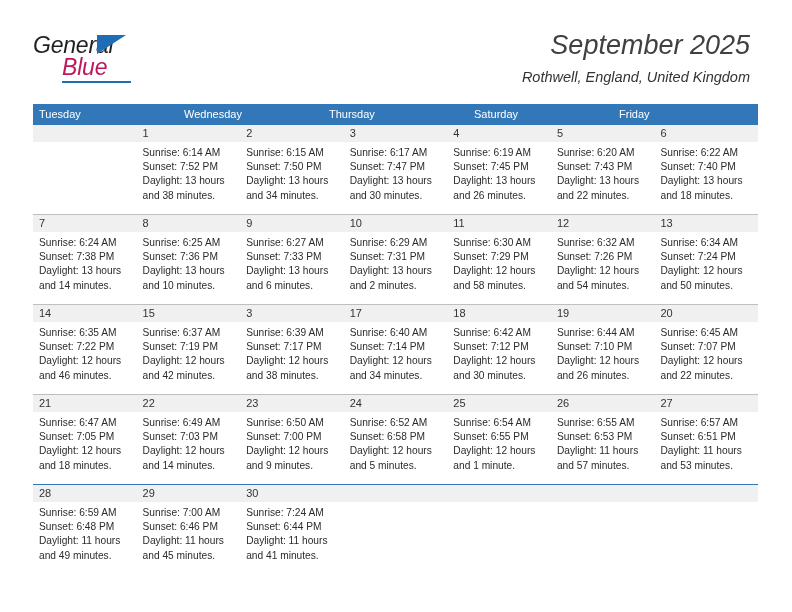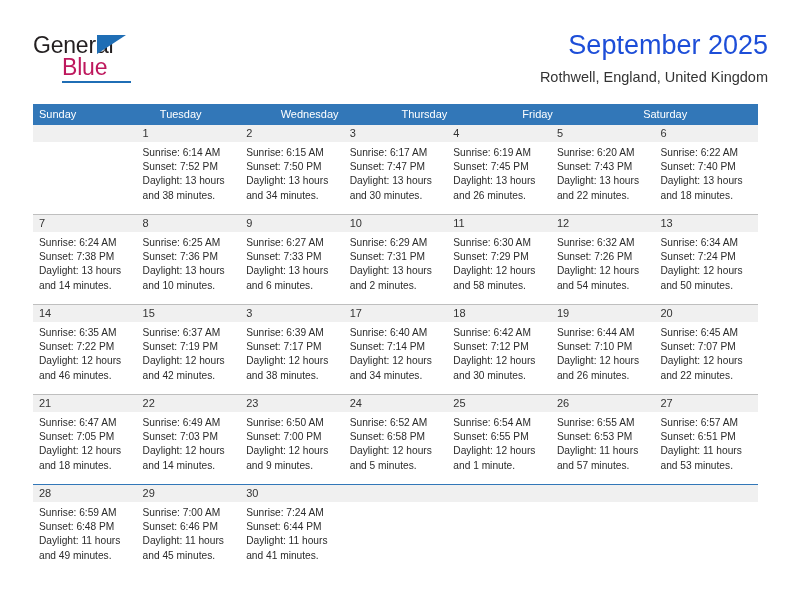--- a/index.html
+++ b/index.html
@@ -15,22 +15,23 @@
     height: 612px;
     background: #ffffff;
     overflow: hidden;
   }
 
   
   .masthead {
     position: absolute;
     left: 33px;
     top: 28px;
-    right: 24px;
+    right: 42px;
     height: 68px;
+    font-style: italic;
   }
   .logo {
     position: absolute;
     left: 0;
     top: 4px;
     width: 130px;
     height: 56px;
   }
   .logo-general {
     position: absolute;
@@ -70,21 +71,21 @@
 
   .title-block {
     position: absolute;
     right: 0;
     top: 0;
     text-align: right;
   }
   .cal-title {
     font-size: 27px;
     font-weight: normal;
-    color: #1d4ed8;
+    color: #404040;
     line-height: 34px;
     white-space: nowrap;
   }
   .cal-subtitle {
     font-size: 14.5px;
     color: #333333;
     line-height: 22px;
     margin-top: 4px;
     white-space: nowrap;
   }
@@ -166,26 +167,25 @@
 
     <div class="title-block">
       <div class="cal-title">September 2025</div>
       <div class="cal-subtitle">Rothwell, England, United Kingdom</div>
     </div>
 
   </div>
 
   <div class="calendar">
     <div class="weekday-row" id="weekday-row">
-        <div class="weekday">Sunday</div>
         <div class="weekday">Tuesday</div>
         <div class="weekday">Wednesday</div>
         <div class="weekday">Thursday</div>
+        <div class="weekday">Saturday</div>
         <div class="weekday">Friday</div>
-        <div class="weekday">Saturday</div>
       </div>
     <div id="weeks-container">
         <div class="week first">
           <div class="daynum-band">
             <div class="daynum"></div>
             <div class="daynum">1</div>
             <div class="daynum">2</div>
             <div class="daynum">3</div>
             <div class="daynum">4</div>
             <div class="daynum">5</div>

